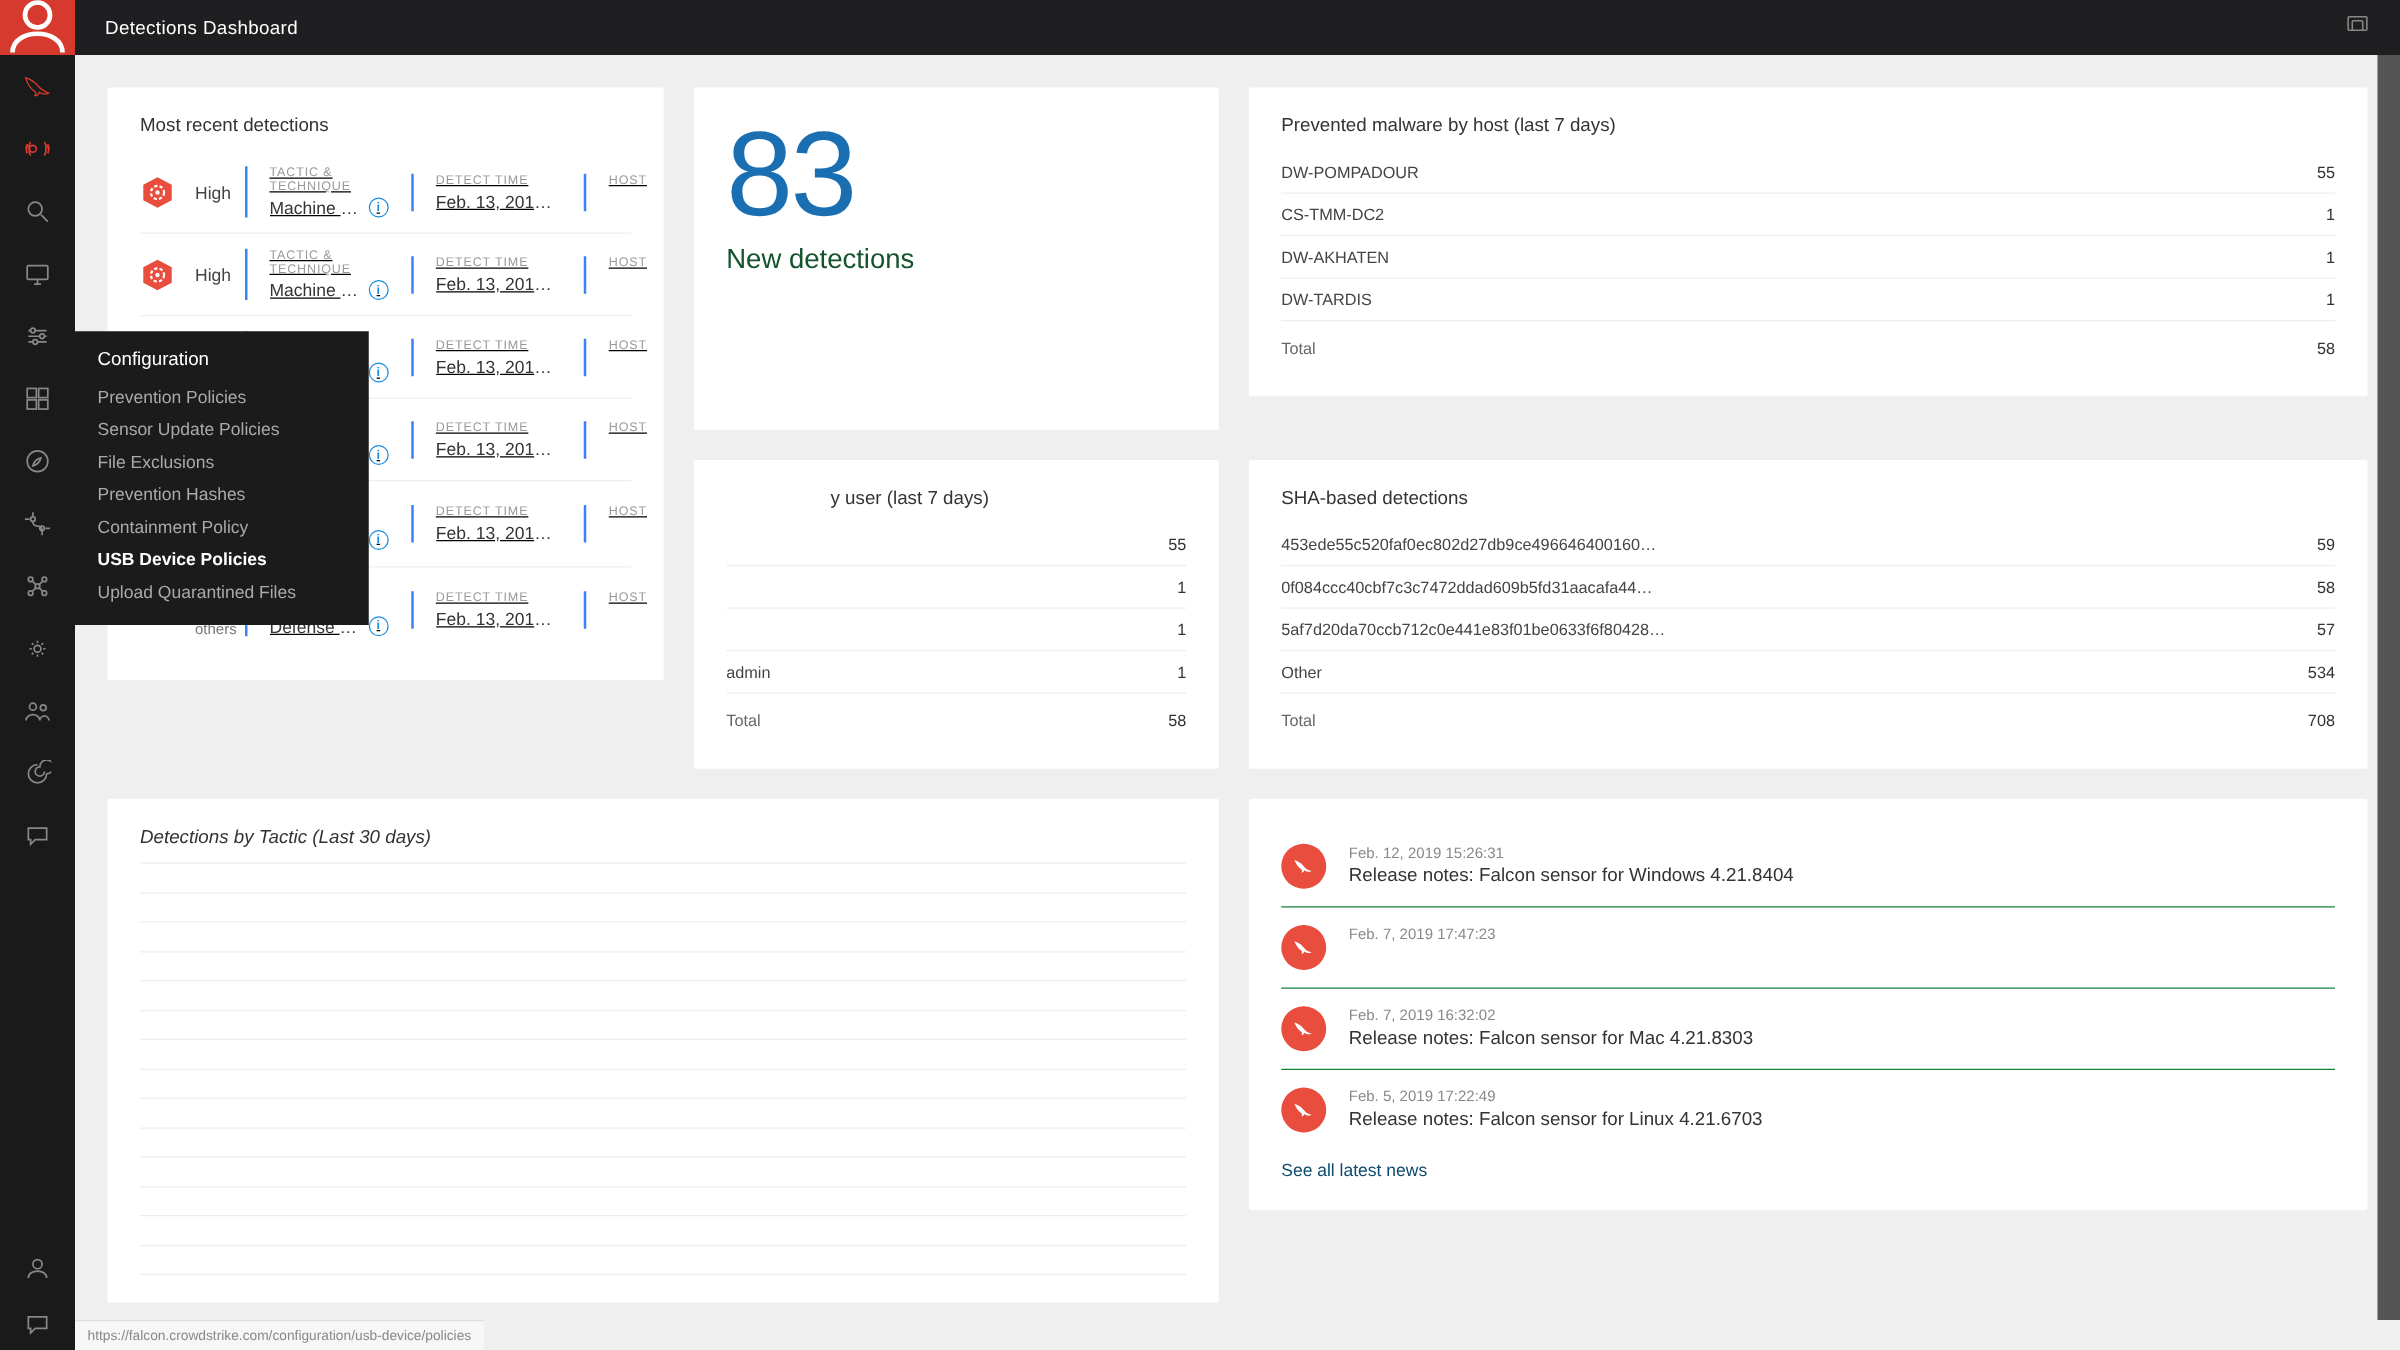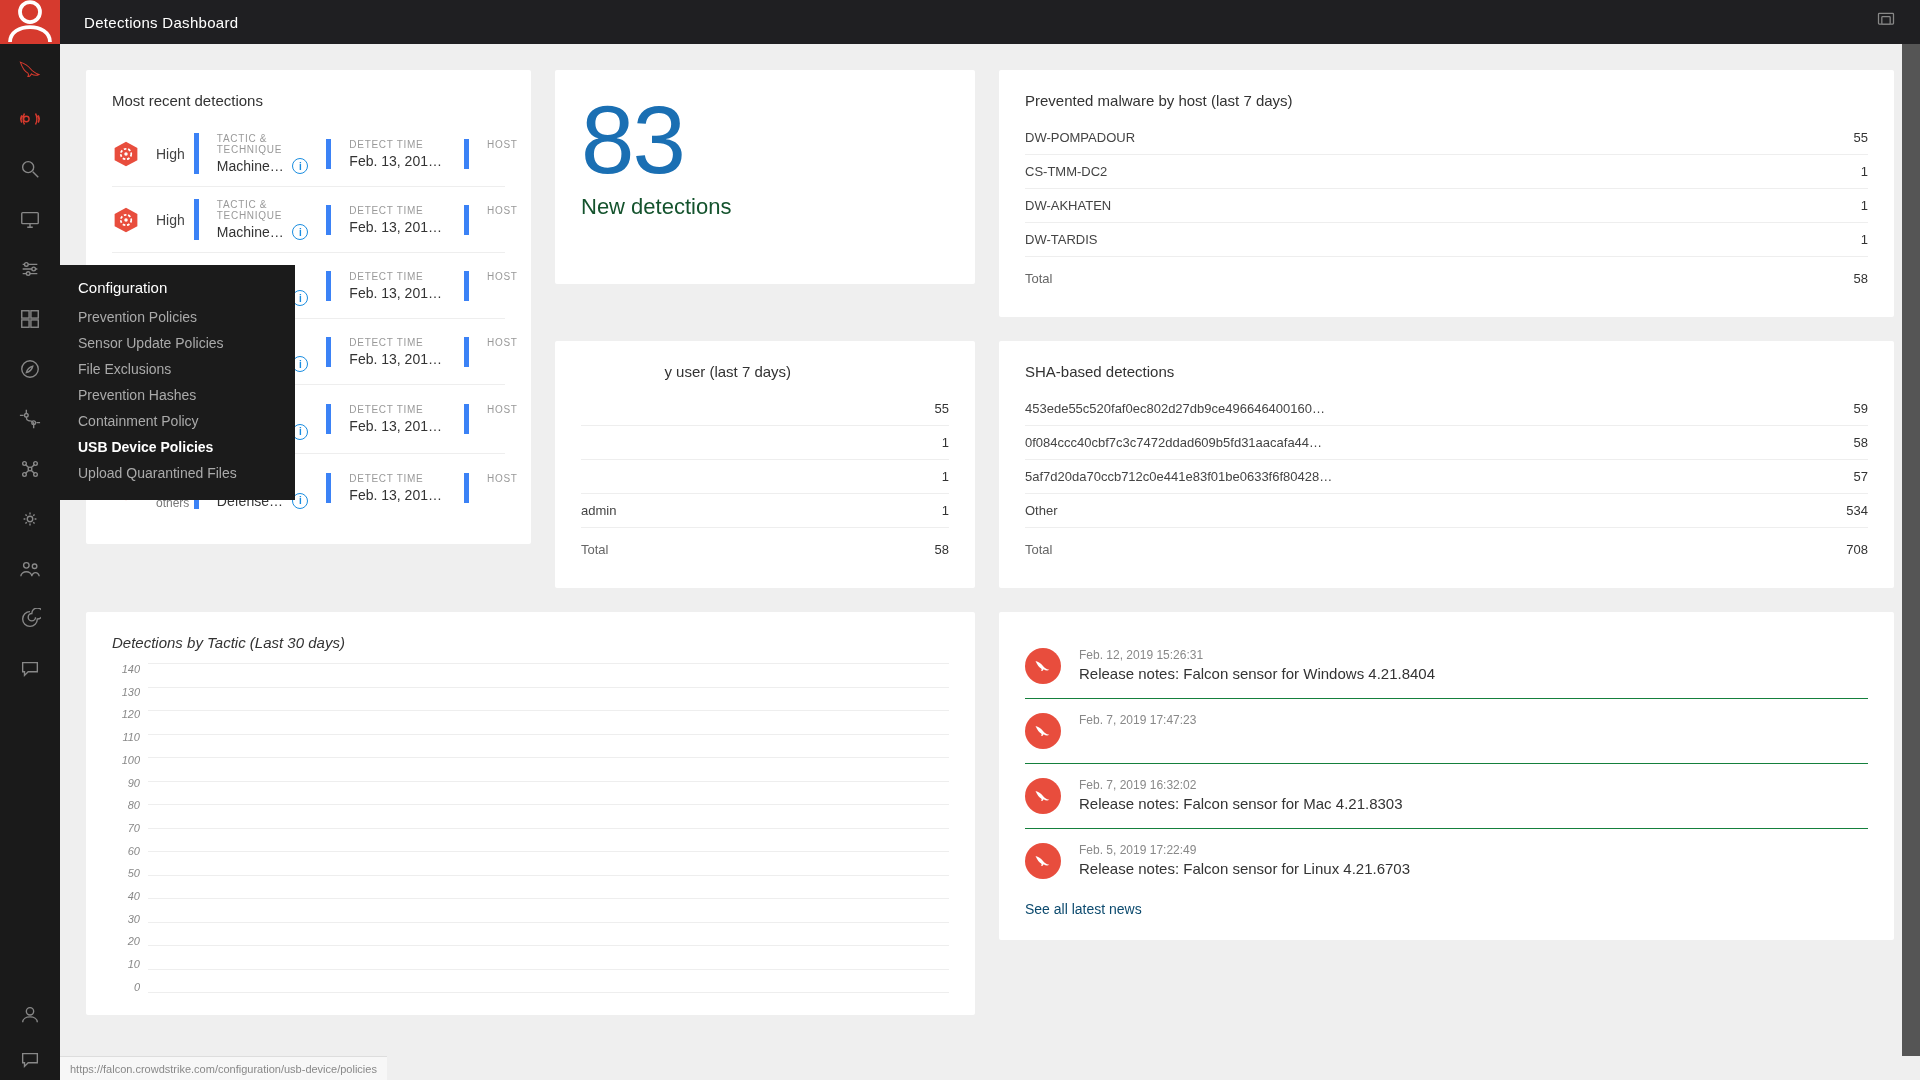--- a/index.html
+++ b/index.html
@@ -43,21 +43,21 @@
 .tbl .row .val { color:#333; }
 .sha { max-width:340px; overflow:hidden; white-space:nowrap; text-overflow:ellipsis; }
 
 .detect-list { display:flex; flex-direction:column; }
 .detect-row { display:flex; align-items:center; padding:12px 0; border-top:1px solid #eee; gap:0; }
 .detect-row:first-child { border-top:none; }
 .sev { width:160px; display:flex; align-items:center; gap:16px; }
 .sev-hex { width:28px; height:28px; display:flex; align-items:center; justify-content:center; }
 .sev-label { font-size:14px; color:#444; }
 .sev-sub { font-size:12px; color:#777; }
-.col { padding:0 18px; border-left:5px solid #3b82f6; min-width:0; }
+.col { padding:0 18px; border-left:2px solid #3b82f6; min-width:0;text-decoration:underline; }
 .col.tactic { width:220px; }
 .col.time   { width:230px; }
 .col.host   { flex:1; }
 .col-label { font-size:10px; letter-spacing:.7px; color:#999; text-transform:uppercase; margin-bottom:3px; }
 .col-val   { font-size:14px; color:#333; white-space:nowrap; overflow:hidden; text-overflow:ellipsis; }
 .tactic-wrap { display:flex; align-items:center; gap:6px; }
 .info { width:16px; height:16px; border-radius:50%; border:1.5px solid #1a8de0; color:#1a8de0; display:flex; align-items:center; justify-content:center; font-size:10px; font-weight:700; flex-shrink:0; }
 
 
 .wide2 { grid-column: 1 / span 2; font-style: italic; }
@@ -216,21 +216,21 @@
           <rect x="7" y="8" width="10" height="9" rx="1" fill="#1f1f22"></rect>
         </svg>
     </span>
   </div>
 
   <div class="main-right-strip"></div>
 
   <div class="scroll">
     <div class="grid">
 
-      <div class="card" style="height:214px">
+      <div class="card" style="height:274px">
         <div class="metric-number">83</div>
         <div class="metric-label">New detections</div>
       </div>
 
       <div class="card">
         <h2>Prevented malware by host (last 7 days)</h2>
         <div class="tbl" id="tbl-prevented">
             <div class="row">
               <span class="">DW-POMPADOUR</span>
               <span class="val">55</span>
@@ -483,37 +483,20 @@
               <span>Total</span>
               <span class="val">708</span>
             </div>
           </div>
       </div>
 
       <div class="card wide2">
         <h2>Detections by Tactic (Last 30 days)</h2>
         <div class="chart">
           <div class="chart-body">
-            <div class="y-axis" id="yaxis">
-                <span>140</span>
-                <span>130</span>
-                <span>120</span>
-                <span>110</span>
-                <span>100</span>
-                <span>90</span>
-                <span>80</span>
-                <span>70</span>
-                <span>60</span>
-                <span>50</span>
-                <span>40</span>
-                <span>30</span>
-                <span>20</span>
-                <span>10</span>
-                <span>0</span>
-              </div>
             <div class="bars-area">
               <div class="grid-lines" id="glines">
                   <div></div>
                   <div></div>
                   <div></div>
                   <div></div>
                   <div></div>
                   <div></div>
                   <div></div>
                   <div></div>

